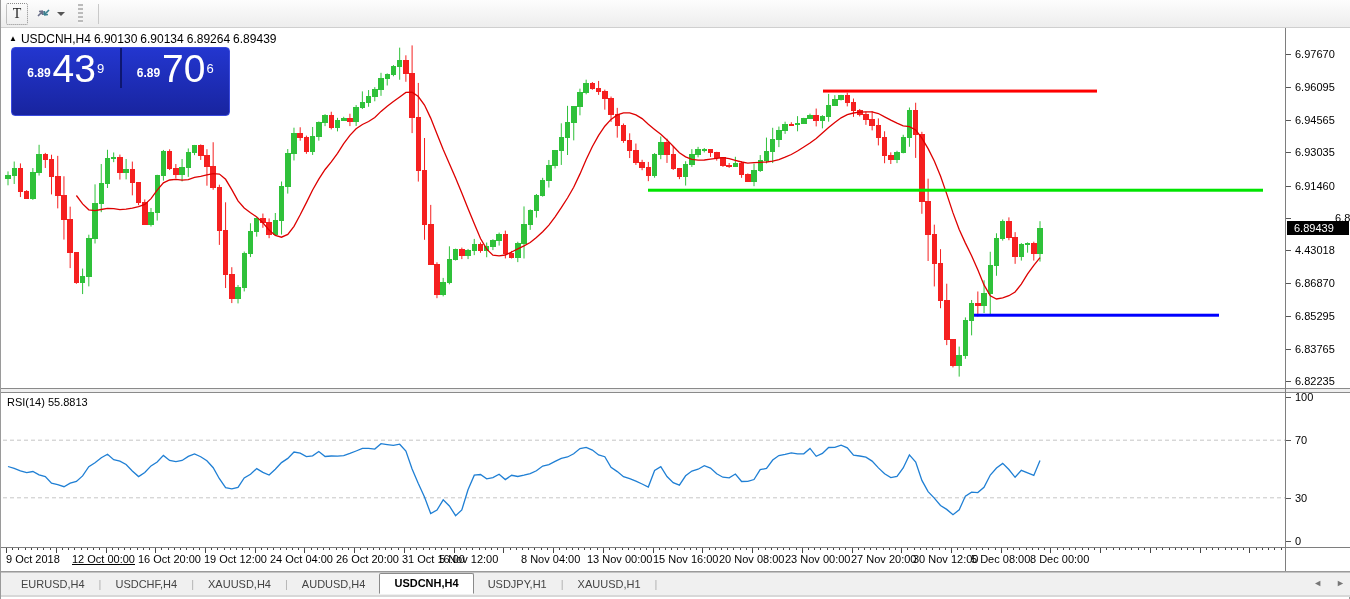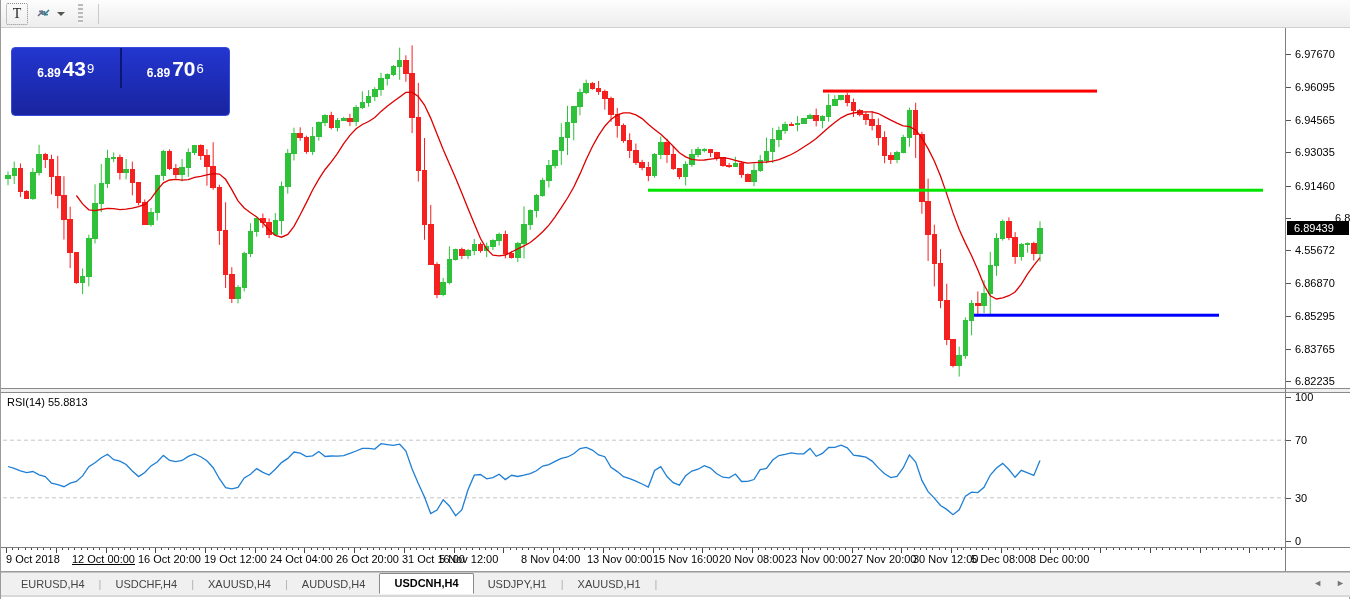--- a/index.html
+++ b/index.html
@@ -45,21 +45,21 @@
     font-size:13px; letter-spacing:.5px; background:linear-gradient(#3c54e8,#2233c4); cursor:pointer; }
   .trade-btn i { display:block; width:80%; height:1px; background:rgba(255,255,255,.5); margin-top:2px; }
   #vol-box { width:105px; background:#fff; border:1px solid #8fa0d8; display:flex; align-items:stretch; margin:1px 1px; }
   .spin { width:20px; background:linear-gradient(#fefefe,#d7d7d7); border:1px solid #aaa;
     color:#445; font-size:7px; display:flex; align-items:center; justify-content:center; cursor:pointer; }
   #vol-value { flex:1; color:#000; font-size:13px; display:flex; align-items:center; justify-content:flex-end; padding-right:6px; }
   #tp-bottom { display:flex; height:40px; }
   .price-half { flex:1; display:flex; align-items:center; justify-content:center; }
   .price-half.sell { border-right:2px solid #0d1670; }
   .p-prefix { font-size:12px; font-weight:bold; margin-right:2px; margin-top:10px; }
-  .p-main { font-size:21px; font-weight:700; line-height:1; }
+  .p-main { font-size:39px; font-weight:400; line-height:1; }
   .p-sup { font-size:13px; vertical-align:14px; margin-left:1px; }
 
   
   .ylab { position:absolute; left:1294px; color:#000; white-space:nowrap; }
   .ytick { position:absolute; left:1285px; width:5px; height:1px; background:#555; }
   #price-badge { position:absolute; left:1286px; width:62px; height:14px; background:#000; color:#fff;
     display:flex; align-items:center; padding-left:7px; font-size:11px; }
   #rsi-label { position:absolute; left:6px; top:368px; color:#000; }
 
   
@@ -446,20 +446,23 @@
         <line x1="0" y1="47.2" x2="1282" y2="47.2" stroke="#c6c6c6" stroke-dasharray="4 3"></line>
         <line x1="0" y1="104.8" x2="1282" y2="104.8" stroke="#c6c6c6" stroke-dasharray="4 3"></line>
         <path d="M5.0 73.5 L11.2 75.4 L17.4 77.8 L23.7 79.6 L29.9 78.5 L36.1 81.8 L42.3 83.5 L48.5 90.2 L54.7 91.6 L61.0 93.7 L67.2 90.2 L73.4 88.4 L79.6 82.9 L85.8 73.7 L92.0 69.8 L98.3 64.7 L104.5 61.3 L110.7 66.7 L116.9 68.2 L123.1 71.5 L129.3 78.0 L135.6 83.6 L141.8 79.5 L148.0 72.9 L154.2 69.0 L160.4 62.4 L166.6 67.4 L172.9 68.6 L179.1 67.5 L185.3 63.4 L191.5 61.0 L197.7 63.7 L203.9 67.8 L210.2 74.7 L216.4 85.7 L222.6 94.7 L228.8 95.9 L235.0 94.4 L241.2 85.0 L247.5 81.2 L253.7 75.6 L259.9 79.4 L266.1 82.0 L272.3 76.3 L278.5 69.6 L284.8 65.4 L291.0 59.0 L297.2 60.2 L303.4 63.6 L309.6 62.9 L315.8 58.5 L322.1 63.5 L328.3 63.0 L334.5 63.1 L340.7 62.6 L346.9 60.4 L353.1 58.0 L359.4 55.4 L365.6 55.4 L371.8 56.1 L378.0 50.7 L384.2 51.6 L390.4 52.4 L396.7 51.2 L402.9 58.0 L409.1 75.9 L415.3 90.5 L421.5 104.1 L427.7 120.6 L434.0 117.0 L440.2 106.9 L446.4 113.0 L452.6 122.7 L458.8 117.0 L465.0 96.8 L471.3 82.2 L477.5 81.5 L483.7 85.9 L489.9 84.6 L496.1 81.2 L502.3 86.6 L508.6 82.3 L514.8 83.5 L521.0 82.2 L527.2 80.6 L533.4 77.8 L539.7 73.0 L545.9 71.6 L552.1 68.4 L558.3 65.4 L564.5 64.0 L570.7 60.7 L577.0 55.6 L583.2 54.4 L589.4 57.1 L595.6 61.9 L601.8 63.7 L608.0 74.3 L614.3 78.6 L620.5 83.7 L626.7 85.7 L632.9 88.2 L639.1 91.0 L645.3 94.0 L651.6 77.4 L657.8 73.6 L664.0 83.5 L670.2 89.6 L676.4 92.1 L682.6 82.8 L688.9 78.1 L695.1 76.2 L701.3 72.6 L707.5 75.1 L713.7 80.7 L719.9 84.2 L726.2 84.9 L732.4 81.0 L738.6 88.5 L744.8 88.3 L751.0 86.5 L757.2 76.7 L763.5 75.3 L769.7 67.0 L775.9 62.5 L782.1 61.3 L788.3 59.9 L794.5 60.8 L800.8 60.8 L807.0 55.4 L813.2 63.3 L819.4 60.4 L825.6 54.5 L831.8 54.4 L838.1 52.1 L844.3 54.8 L850.5 62.1 L856.7 63.0 L862.9 64.1 L869.1 68.1 L875.4 74.9 L881.6 80.8 L887.8 84.6 L894.0 83.3 L900.2 75.0 L906.4 61.9 L912.7 69.0 L918.9 87.4 L925.1 98.6 L931.3 105.1 L937.5 112.5 L943.7 116.4 L950.0 121.7 L956.2 116.8 L962.4 103.1 L968.6 99.2 L974.8 99.6 L981.0 94.3 L987.3 82.0 L993.5 75.1 L999.7 70.4 L1005.9 76.5 L1012.1 84.3 L1018.3 77.3 L1024.6 79.9 L1030.8 82.4 L1037.0 67.5 " fill="none" stroke="#1f7fd4" stroke-width="1.3"></path>
       </svg>
 
     <div id="pane-sep"></div>
     <div id="scale-sep"></div>
     <div class="pane-line" id="axis-top-line"></div>
     <div class="pane-line" id="axis-bottom-line"></div>
 
+    <div id="chart-title">
+      <span class="tri">▲</span><span>USDCNH,H4</span><span>6.90130</span><span>6.90134</span><span>6.89264</span><span>6.89439</span>
+    </div>
 
     <div id="trade-panel">
       <div id="tp-bottom">
         <div class="price-half sell">
           <span class="p-prefix">6.89</span>
           <span class="p-main">43</span>
           <span class="p-sup">9</span>
         </div>
         <div class="price-half">
           <span class="p-prefix">6.89</span>
@@ -477,21 +480,21 @@
         <div class="ylab" style="top: 53.3673px;">6.96095</div>
         <div class="ytick" style="top: 91.7813px;"></div>
         <div class="ylab" style="top: 85.7813px;">6.94565</div>
         <div class="ytick" style="top: 124.195px;"></div>
         <div class="ylab" style="top: 118.195px;">6.93035</div>
         <div class="ytick" style="top: 157.563px;"></div>
         <div class="ylab" style="top: 151.563px;">6.91460</div>
         <div class="ytick" style="top: 189.977px;"></div>
         <div class="ylab" style="top: 183.977px; padding-left: 40px;">6.89930</div>
         <div class="ytick" style="top: 222.391px;"></div>
-        <div class="ylab" style="top: 216.391px;">4.55672</div>
+        <div class="ylab" style="top: 216.391px;">4.43018</div>
         <div class="ytick" style="top: 254.805px;"></div>
         <div class="ylab" style="top: 248.805px;">6.86870</div>
         <div class="ytick" style="top: 288.172px;"></div>
         <div class="ylab" style="top: 282.172px;">6.85295</div>
         <div class="ytick" style="top: 320.586px;"></div>
         <div class="ylab" style="top: 314.586px;">6.83765</div>
         <div class="ytick" style="top: 353px;"></div>
         <div class="ylab" style="top: 347px;">6.82235</div>
       </div>
     <div id="rsi-scale">

